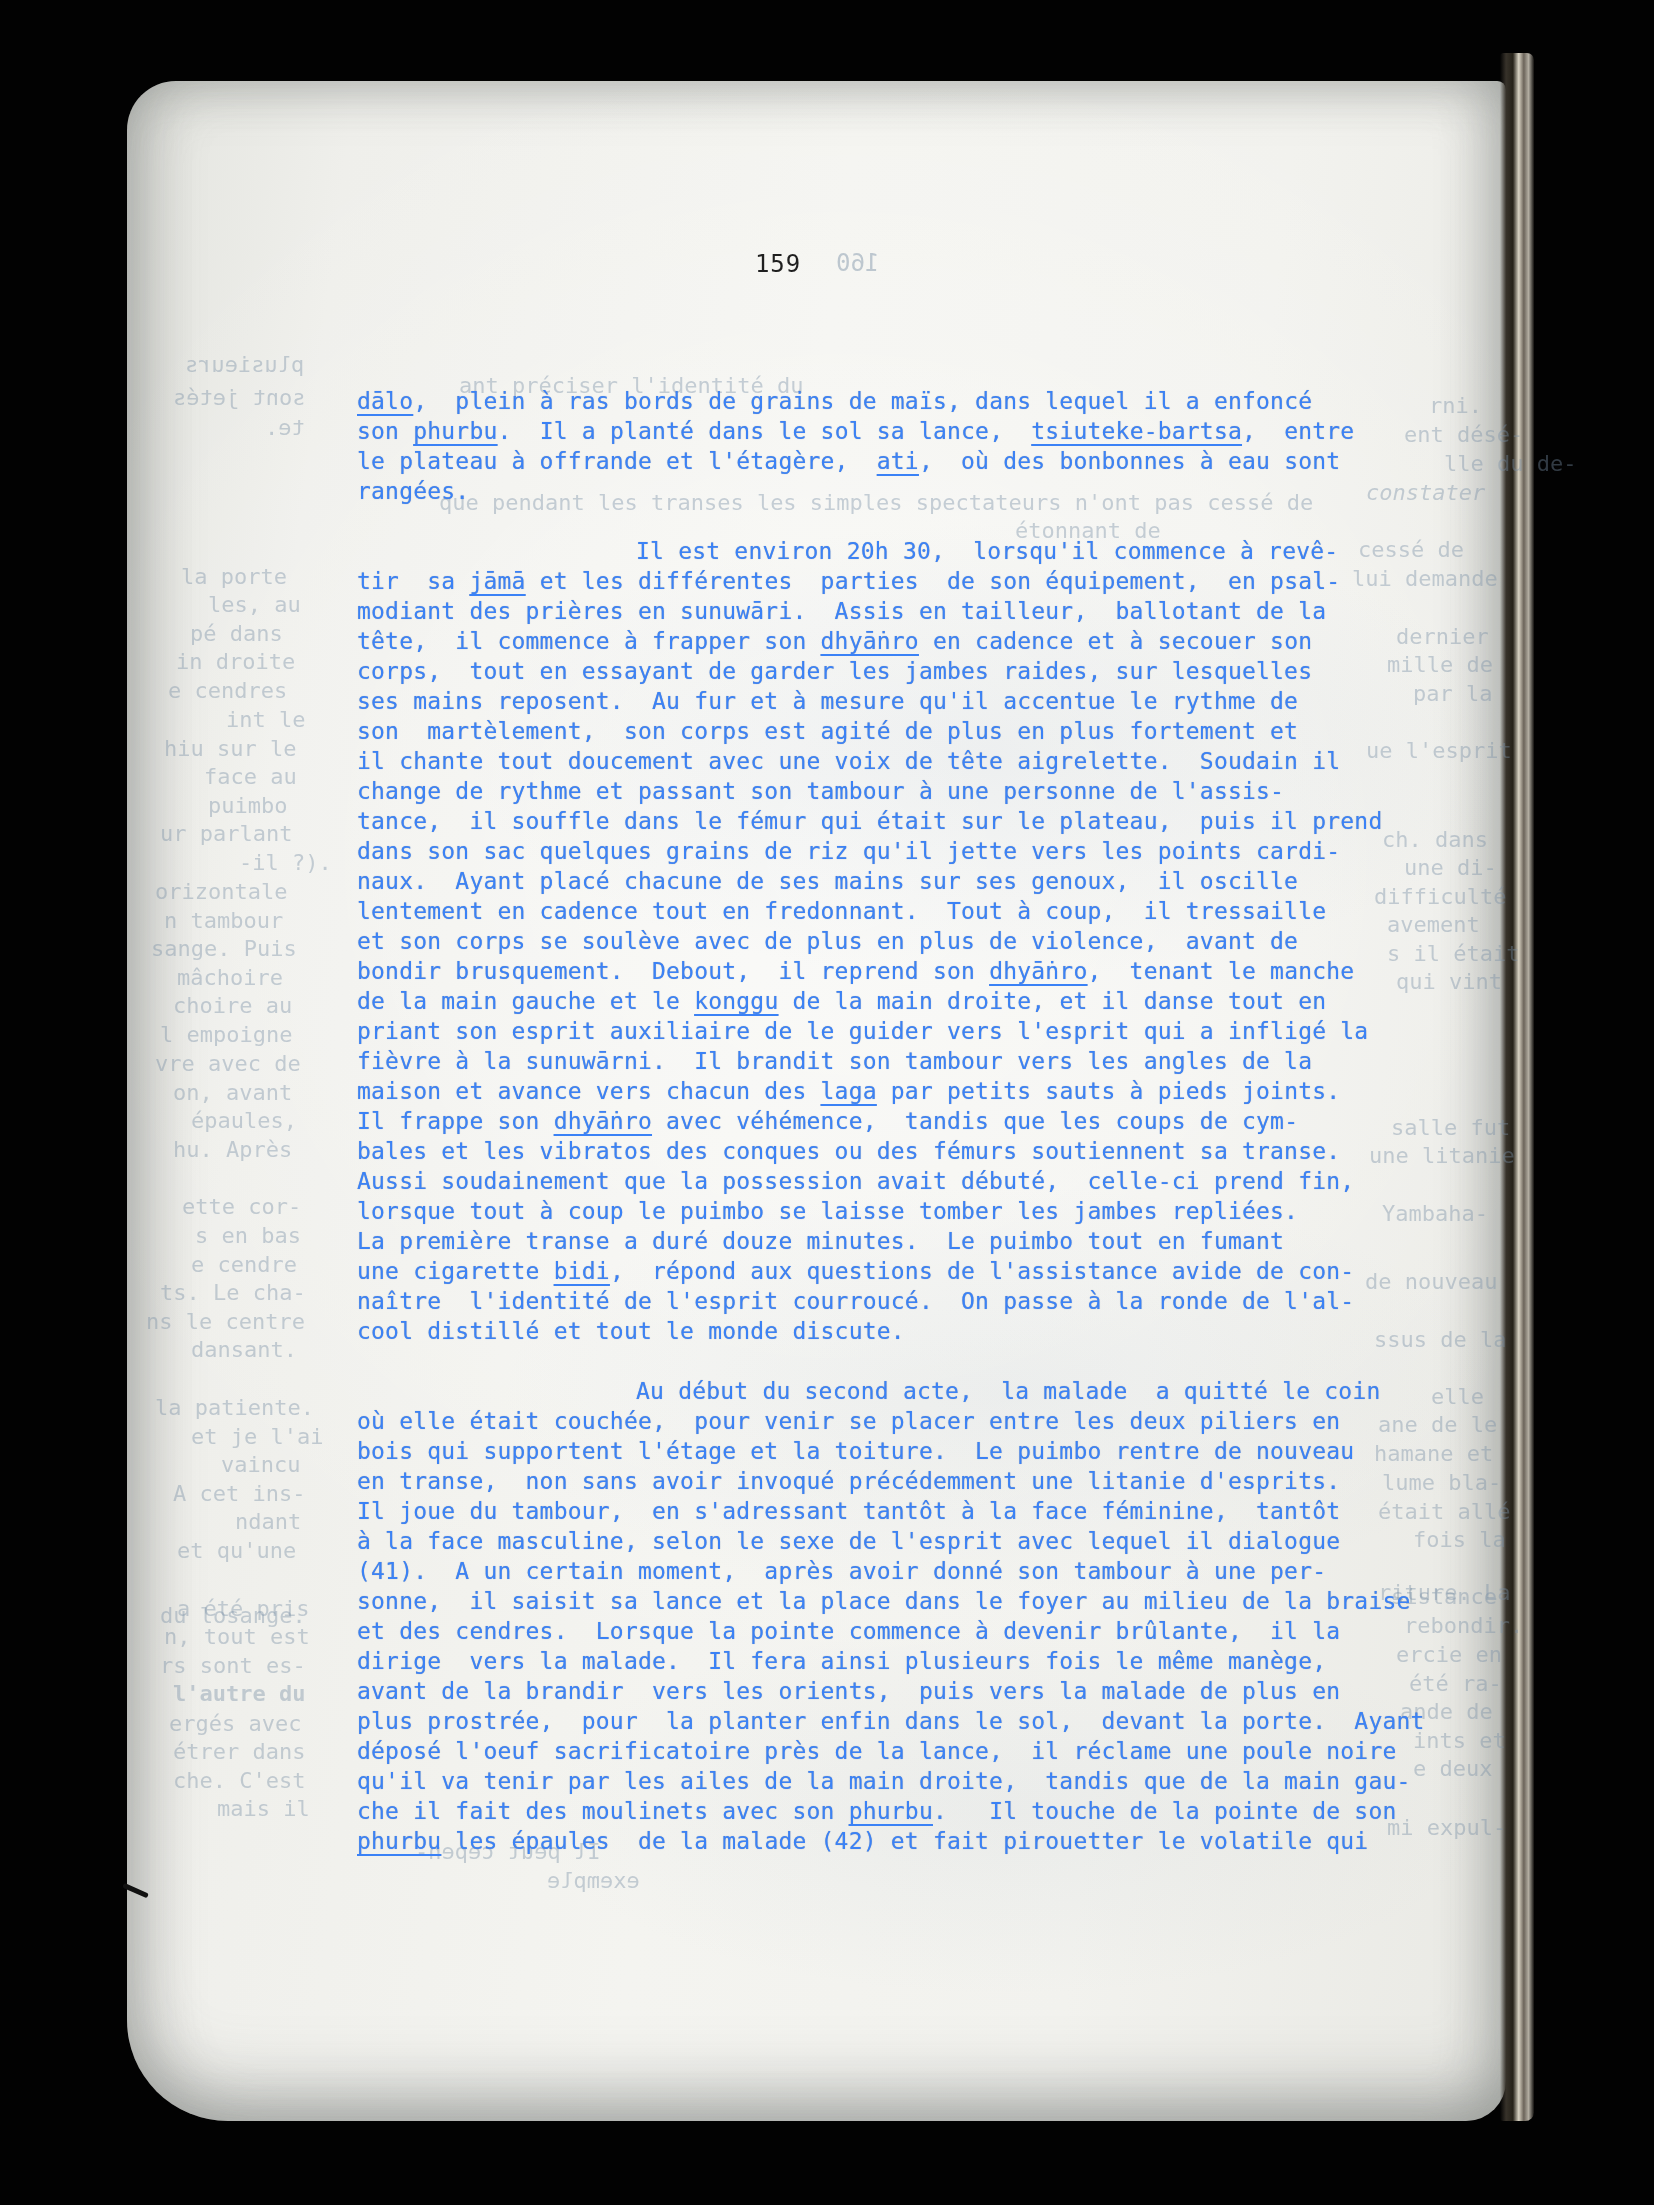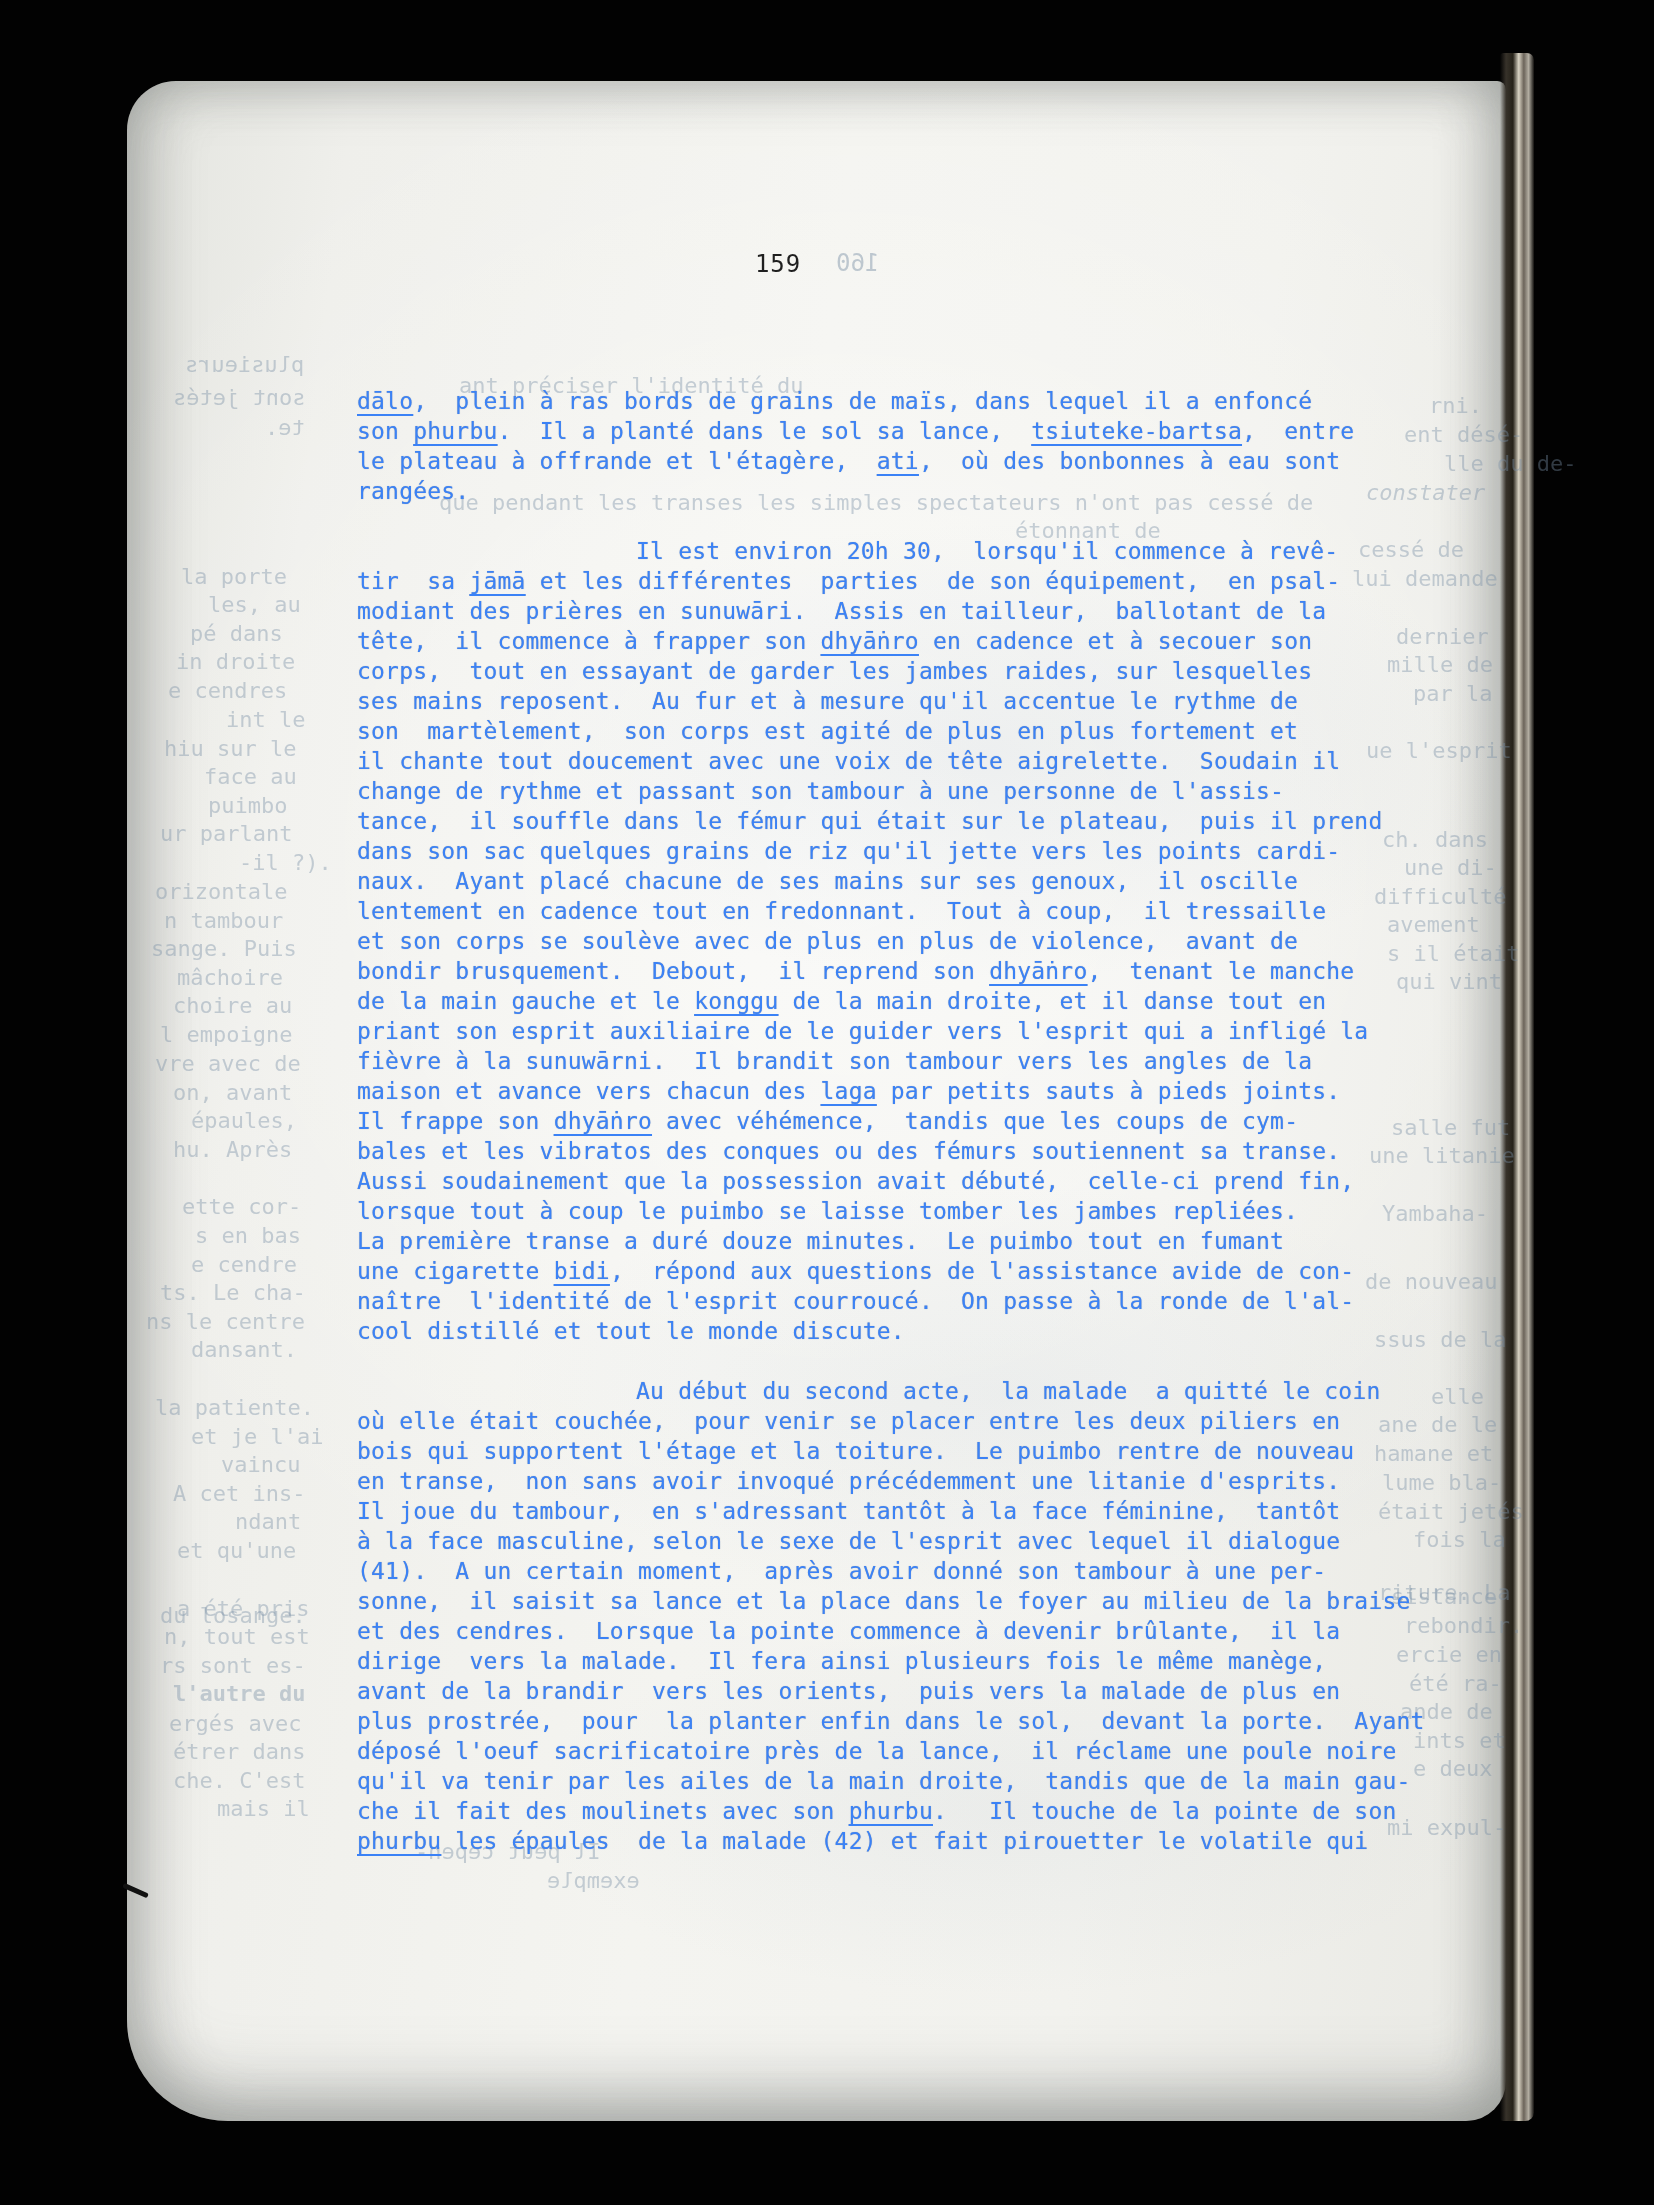--- a/index.html
+++ b/index.html
@@ -120,21 +120,21 @@
       <span class="gfrag" style="left: 1396px; top: 970px;">qui vint</span>
       <span class="gfrag" style="left: 1391px; top: 1116px;">salle fut</span>
       <span class="gfrag" style="left: 1369px; top: 1144px;">une litanie</span>
       <span class="gfrag" style="left: 1382px; top: 1202px;">Yambaha-</span>
       <span class="gfrag" style="left: 1365px; top: 1270px;">de nouveau</span>
       <span class="gfrag" style="left: 1374px; top: 1328px;">ssus de la</span>
       <span class="gfrag" style="left: 1431px; top: 1385px;">elle</span>
       <span class="gfrag" style="left: 1378px; top: 1413px;">ane de le</span>
       <span class="gfrag" style="left: 1374px; top: 1442px;">hamane et</span>
       <span class="gfrag" style="left: 1382px; top: 1471px;">lume bla-</span>
-      <span class="gfrag" style="left: 1378px; top: 1500px;">était jetés</span>
+      <span class="gfrag" style="left: 1378px; top: 1500px;">était allé</span>
       <span class="gfrag" style="left: 1413px; top: 1528px;">fois la</span>
       <span class="gfrag" style="left: 1378px; top: 1557px; margin-top: 24px;">riture. La</span>
       <span class="gfrag" style="left: 1391px; top: 1585px;">sistance</span>
       <span class="gfrag" style="left: 1404px; top: 1614px;">rebondir.</span>
       <span class="gfrag" style="left: 1396px; top: 1643px;">ercie en</span>
       <span class="gfrag" style="left: 1409px; top: 1672px;">été ra-</span>
       <span class="gfrag" style="left: 1400px; top: 1700px;">ande de</span>
       <span class="gfrag" style="left: 1413px; top: 1729px;">ints et</span>
       <span class="gfrag" style="left: 1413px; top: 1757px;">e deux</span>
       <span class="gfrag" style="left: 1387px; top: 1816px;">mi expul-</span>

